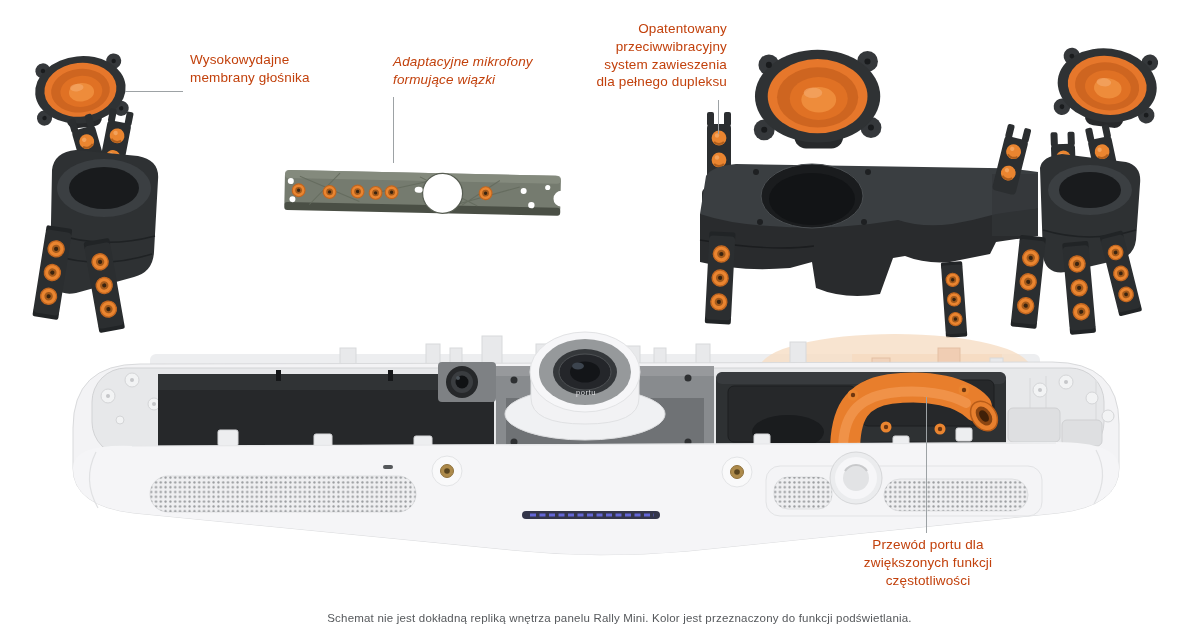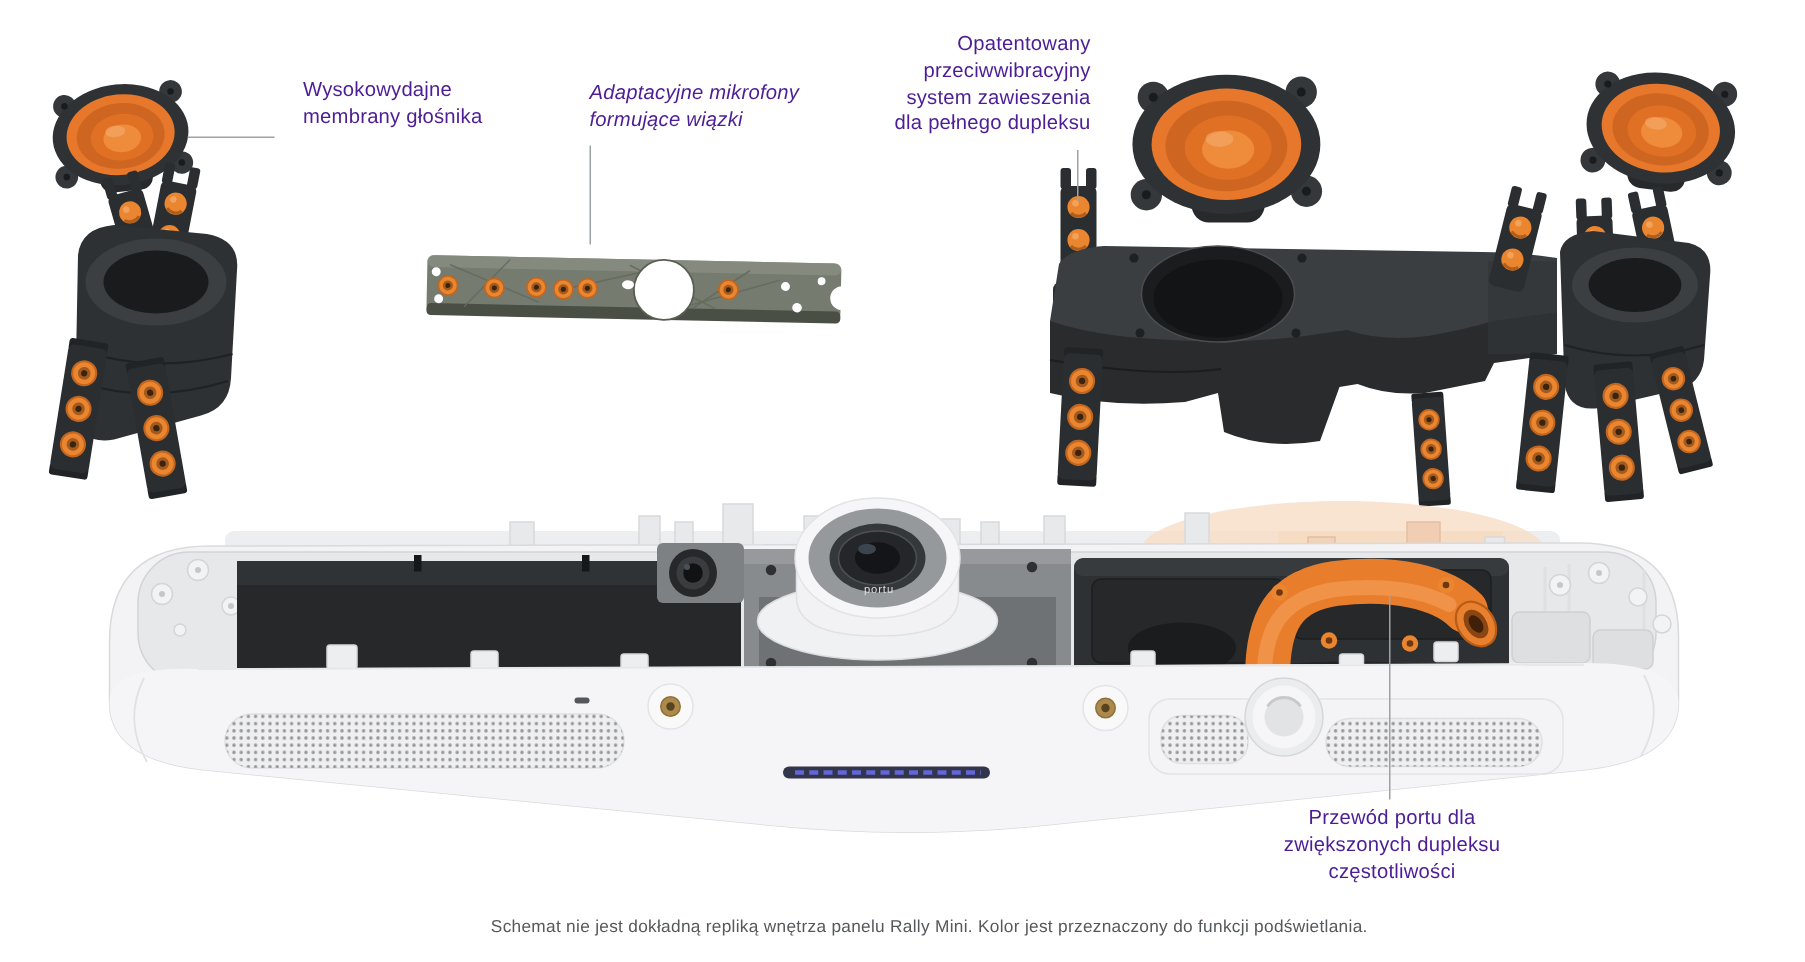--- a/index.html
+++ b/index.html
@@ -2,21 +2,21 @@
 <html><head>
 <meta charset="utf-8">
 <style>
   html,body{margin:0;padding:0;background:#ffffff;}
   .stage{
     position:relative;width:1203px;height:641px;background:#ffffff;overflow:hidden;
     font-family:"Liberation Sans", sans-serif;
   }
   .illustration{position:absolute;left:0;top:0;}
   .callout{
-    position:absolute;color:#4c1d95;font-size:13.5px;line-height:1.32;
+    position:absolute;color:#c2410c;font-size:13.5px;line-height:1.32;
     letter-spacing:.15px;white-space:pre-line;
   }
   .callout.align-left{text-align:left;}
   .callout.align-right{text-align:right;}
   .callout.align-center{text-align:center;}
   .leader{position:absolute;background:#9DA2A5;}
   .lens-logo{
     position:absolute;left:570px;top:388px;width:32px;text-align:center;
     font-size:7.5px;color:#DCDDDF;letter-spacing:.6px;
   }
@@ -315,29 +315,29 @@
         <path d="M845,471 A13,13 0 0 1 867,471" stroke="#C8C9CB" stroke-width="2" fill="none"></path>
       </g>
     </g>
   </svg>
 
   <div class="leader" style="left:125px;top:91px;width:58px;height:1px;"></div>
   <div class="leader" style="left:393px;top:97px;width:1px;height:66px;"></div>
   <div class="leader" style="left:718px;top:100px;width:1px;height:34px;"></div>
   <div class="leader" style="left:926px;top:397px;width:1px;height:136px;"></div>
 
-  <div class="callout align-left" style="left:190px;top:51px;width:150px;margin-left:12px;">Wysokowydajne
+  <div class="callout align-left" style="left:190px;top:51px;width:150px;">Wysokowydajne
 membrany głośnika</div>
   <div class="callout align-left" style="left:393px;top:53px;width:180px;font-style:italic;">Adaptacyjne mikrofony
 formujące wiązki</div>
   <div class="callout align-right" style="left:545px;top:20px;width:182px;">Opatentowany
 przeciwwibracyjny
 system zawieszenia
 dla pełnego dupleksu</div>
   <div class="callout align-center" style="left:836px;top:536px;width:184px;">Przewód portu dla
-zwiększonych dupleksu
+zwiększonych funkcji
 częstotliwości</div>
 
   <div class="lens-logo">portu</div>
 
   <div class="footnote">Schemat nie jest dokładną repliką wnętrza panelu Rally Mini. Kolor jest przeznaczony do funkcji podświetlania.</div>
 
 </div>
 
 </body></html>

